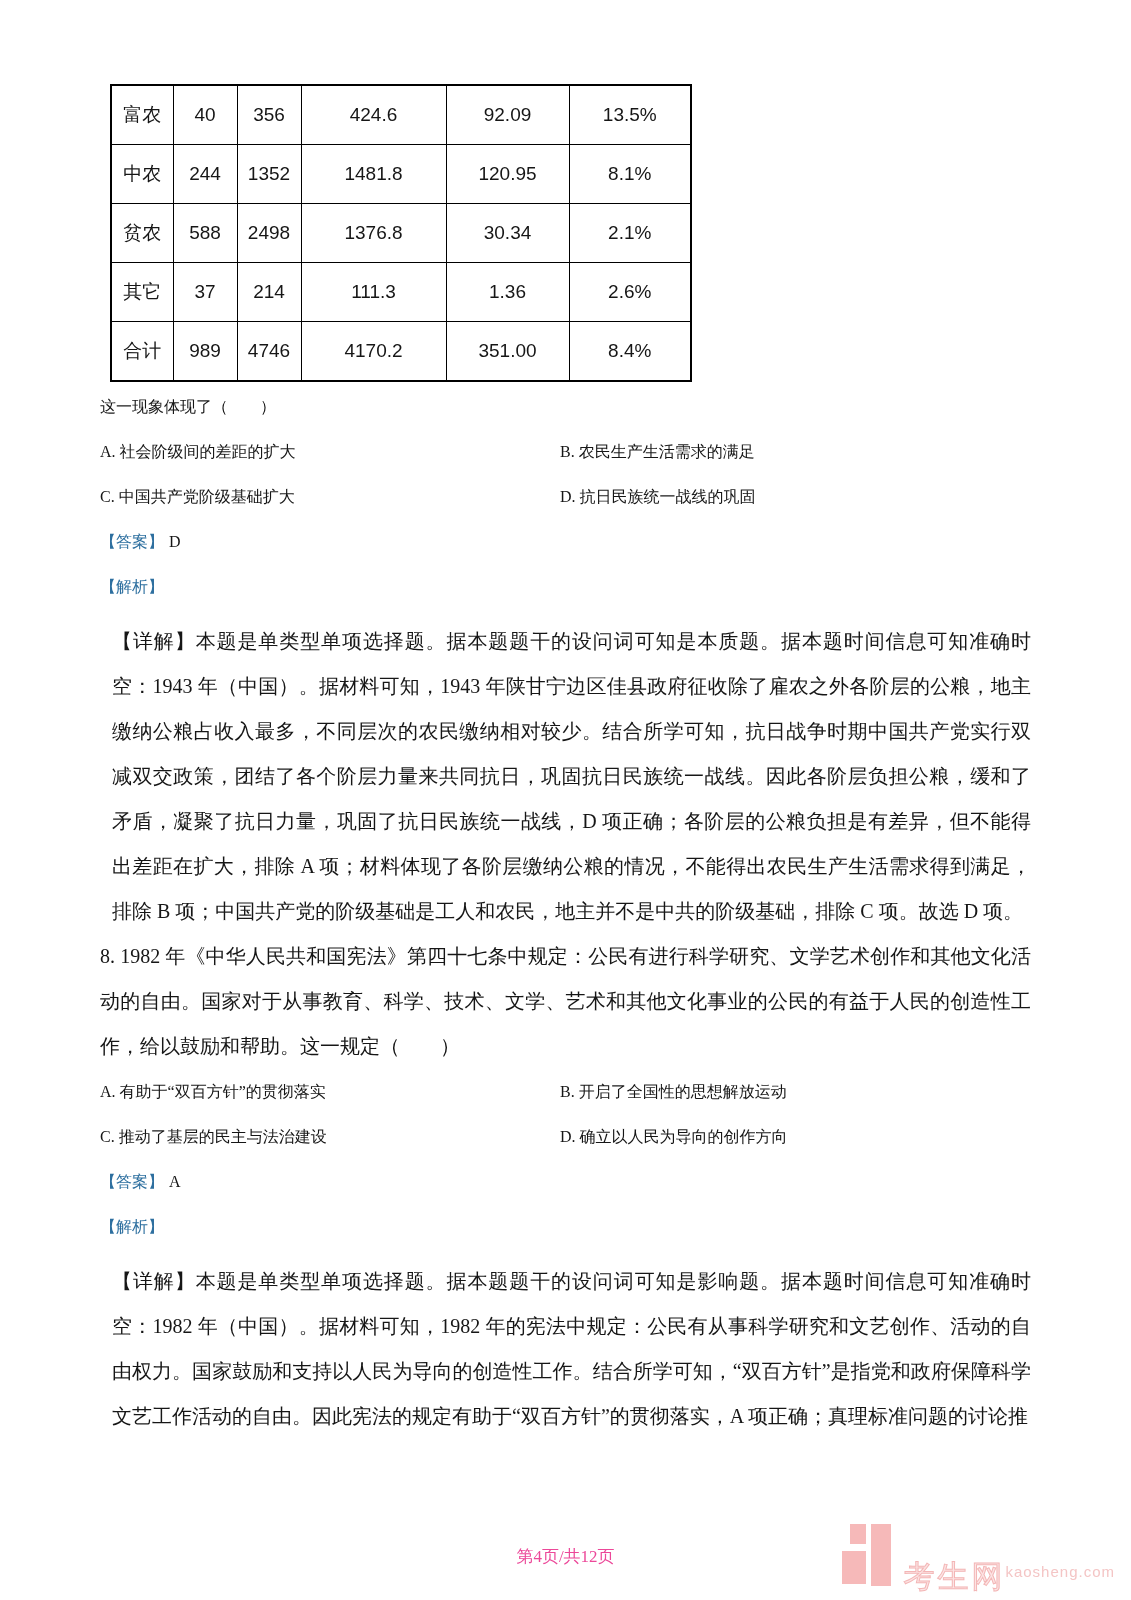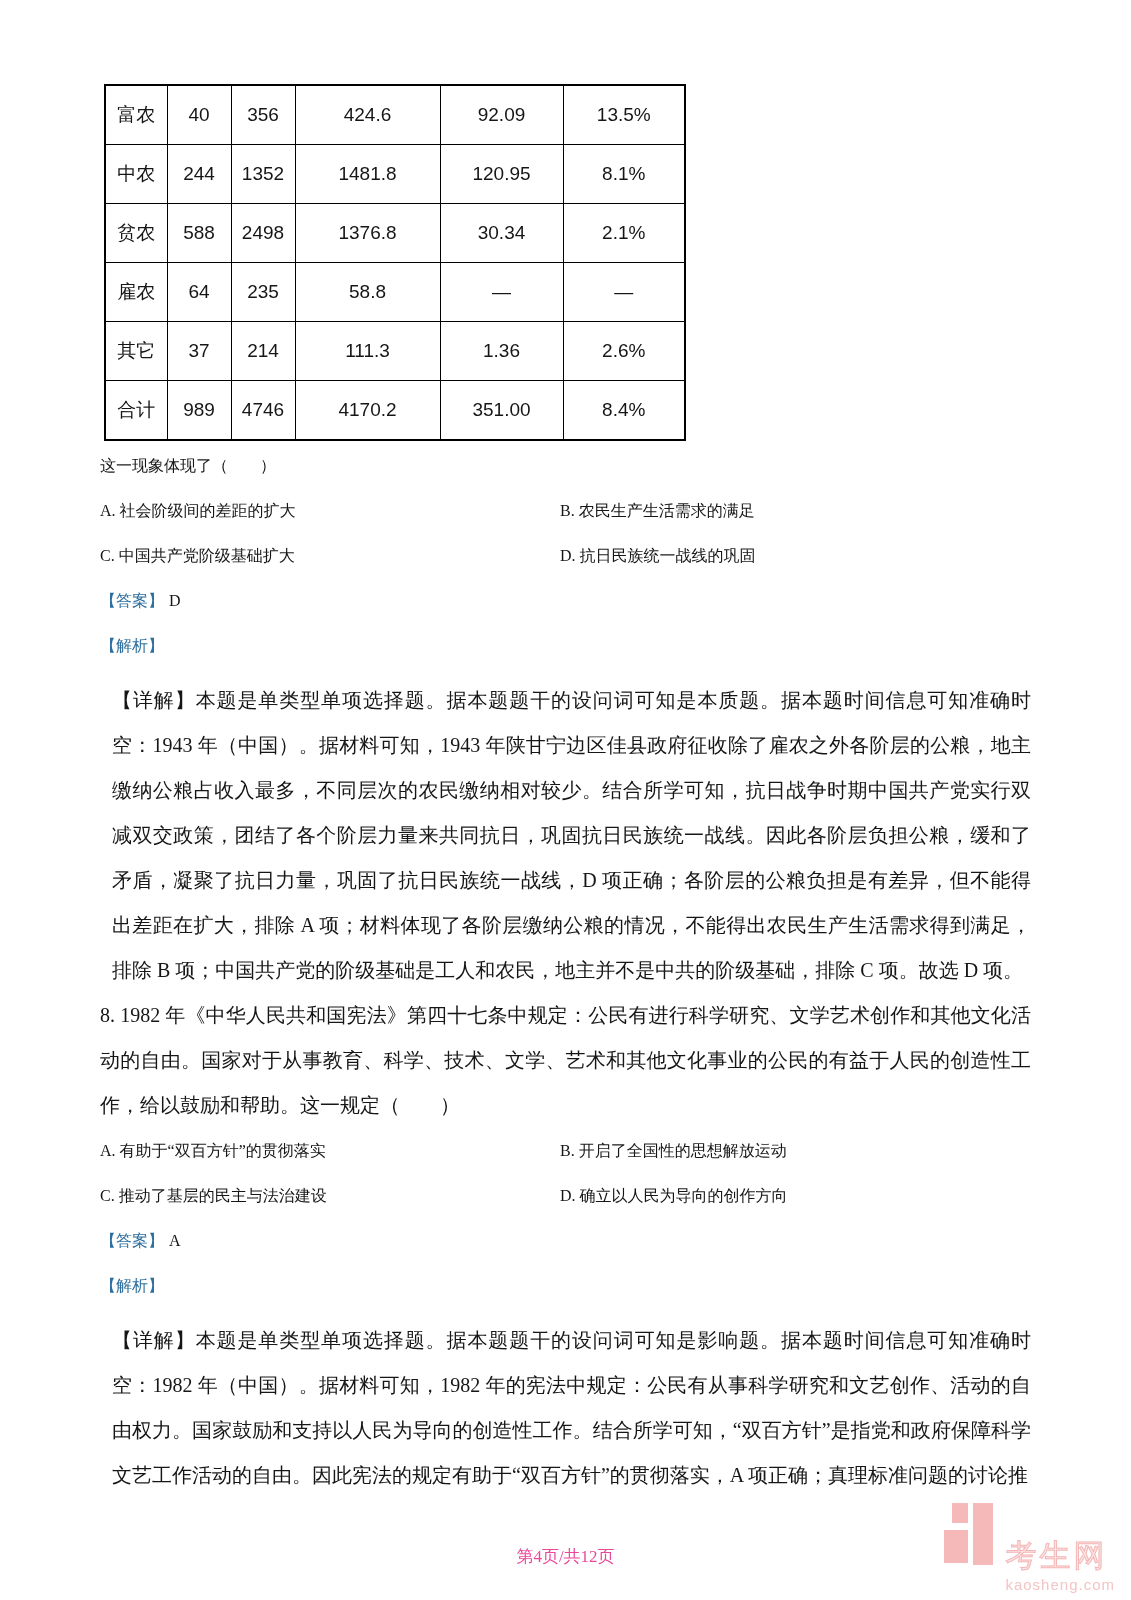--- a/index.html
+++ b/index.html
@@ -14,21 +14,21 @@
   .content {
     position:absolute;
     left:100px; top:84px;
     width:931px;
   }
 
   
   table.data {
     border-collapse:collapse;
     border:2px solid #000;
-    margin-left:4px;
+    margin-left:10px;
   }
   table.data td {
     border:1px solid #000;
     text-align:center;
     vertical-align:middle;
     height:58px;
     font-size:19px;
     padding:0 4px;
   }
   td.rowlabel { font-family:"Liberation Serif","DejaVu Serif",serif; }
@@ -69,21 +69,21 @@
     right:16px; bottom:6px;
     display:flex;
     align-items:flex-start;
     gap:9px;
   }
   .wm-blocks { position:relative; width:52px; height:62px; }
   .wm-blocks div { position:absolute; background:#f6b9b9; }
   .wb1 { left:8px;  top:0;    width:16px; height:20px; }
   .wb2 { left:29px; top:0;    width:20px; height:62px; }
   .wb3 { left:0;    top:27px; width:24px; height:33px; }
-  .wm-text { display:flex; flex-direction:column; padding-top:2px;margin-top:34px; }
+  .wm-text { display:flex; flex-direction:row; padding-top:2px;margin-top:34px; }
   .wm-cn {
     font-family:"Liberation Sans","DejaVu Sans",sans-serif;
     font-size:31px; line-height:34px;
     letter-spacing:3px;
     color:#fce4e4;
     -webkit-text-stroke:1px #f3b6b6;
   }
   .wm-en {
     font-family:"Liberation Sans","DejaVu Sans",sans-serif;
     font-size:15px; line-height:18px;
@@ -126,28 +126,20 @@
         </tr>
         <tr>
           <td class="rowlabel">贫农</td>
           <td class="num">588</td>
           <td class="num">2498</td>
           <td class="num">1376.8</td>
           <td class="num">30.34</td>
           <td class="num">2.1%</td>
         </tr>
         <tr>
-          <td class="rowlabel">雇农</td>
-          <td class="num">64</td>
-          <td class="num">235</td>
-          <td class="num">58.8</td>
-          <td class="num">—</td>
-          <td class="num">—</td>
-        </tr>
-        <tr>
           <td class="rowlabel">其它</td>
           <td class="num">37</td>
           <td class="num">214</td>
           <td class="num">111.3</td>
           <td class="num">1.36</td>
           <td class="num">2.6%</td>
         </tr>
         <tr>
           <td class="rowlabel">合计</td>
           <td class="num">989</td>

